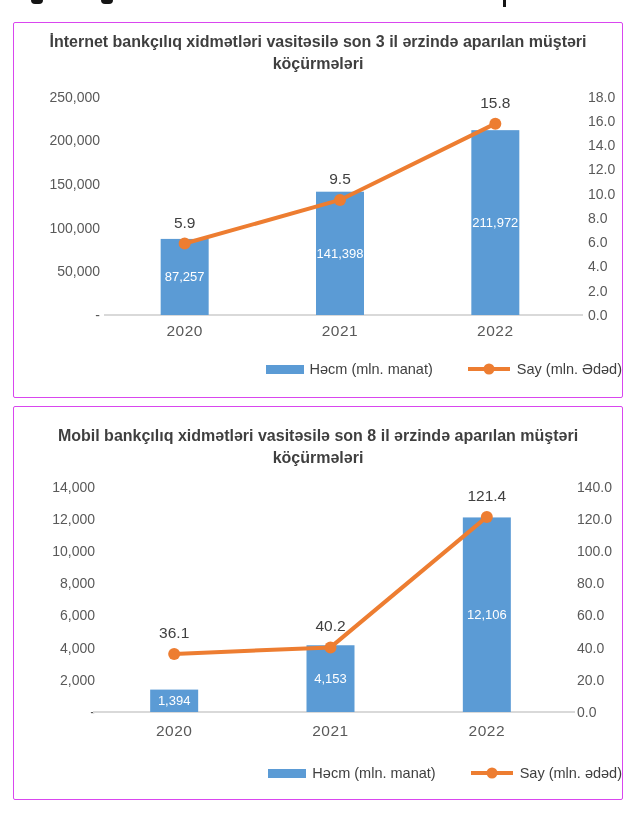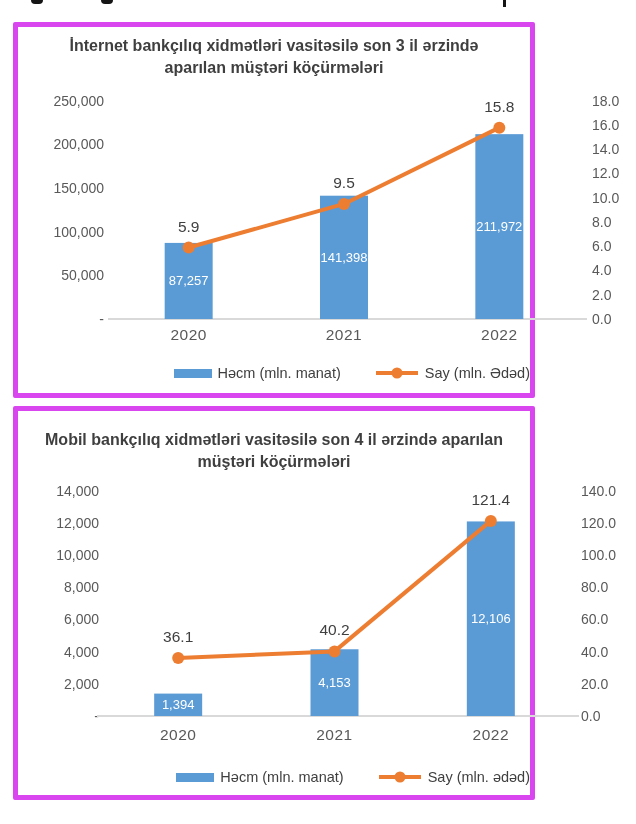--- a/index.html
+++ b/index.html
@@ -9,23 +9,23 @@
     font-family: "Liberation Sans", sans-serif;
     overflow: hidden;
     position: relative;
   }
   .frag { position: absolute; background: #151515; }
   .frag-hook { border-radius: 0 0 6px 6px; }
 
   .panel {
     position: relative;
     margin-left: 13px;
-    width: 522px;
+    width: 610px;
     background: #FFFFFF;
-    border: 5px solid #d946ef;
+    border: 1px solid #d946ef;
     border-radius: 2px;
   }
   #panel-internet { margin-top: 22px; height: 376px; }
   #panel-mobile   { margin-top: 8px;  height: 394px; }
 
   .chart-title {
     position: absolute;
     left: 20px; right: 20px;
     text-align: center;
     font-size: 16px;
@@ -111,21 +111,21 @@
       <svg class="swatch-line" viewBox="0 0 44 12">
         <line x1="1" y1="6" x2="43" y2="6" stroke="#ED7D31" stroke-width="4"></line>
         <circle cx="22" cy="6" r="5.5" fill="#ED7D31"></circle>
       </svg>
       <span class="legend-label">Say (mln. Ədəd)</span>
     </div>
   </div>
 </section>
 
 <section class="panel" id="panel-mobile">
-  <div class="chart-title">Mobil bankçılıq xidmətləri vasitəsilə son 4 il ərzində aparılan müştəri köçürmələri</div>
+  <div class="chart-title">Mobil bankçılıq xidmətləri vasitəsilə son 8 il ərzində aparılan müştəri köçürmələri</div>
   <svg class="chart" xmlns="http://www.w3.org/2000/svg" width="608" height="268" viewBox="0 0 608 268">
       <text x="81" y="17.8" text-anchor="end" font-size="14" fill="#595959">14,000</text>
       <text x="81" y="49.94285714285714" text-anchor="end" font-size="14" fill="#595959">12,000</text>
       <text x="81" y="82.08571428571429" text-anchor="end" font-size="14" fill="#595959">10,000</text>
       <text x="81" y="114.22857142857143" text-anchor="end" font-size="14" fill="#595959">8,000</text>
       <text x="81" y="146.3714285714286" text-anchor="end" font-size="14" fill="#595959">6,000</text>
       <text x="81" y="178.51428571428573" text-anchor="end" font-size="14" fill="#595959">4,000</text>
       <text x="81" y="210.65714285714287" text-anchor="end" font-size="14" fill="#595959">2,000</text>
       <text x="81" y="242.8" text-anchor="end" font-size="14" fill="#595959">-</text>
       <text x="563" y="17.8" text-anchor="start" font-size="14" fill="#595959">140.0</text>

